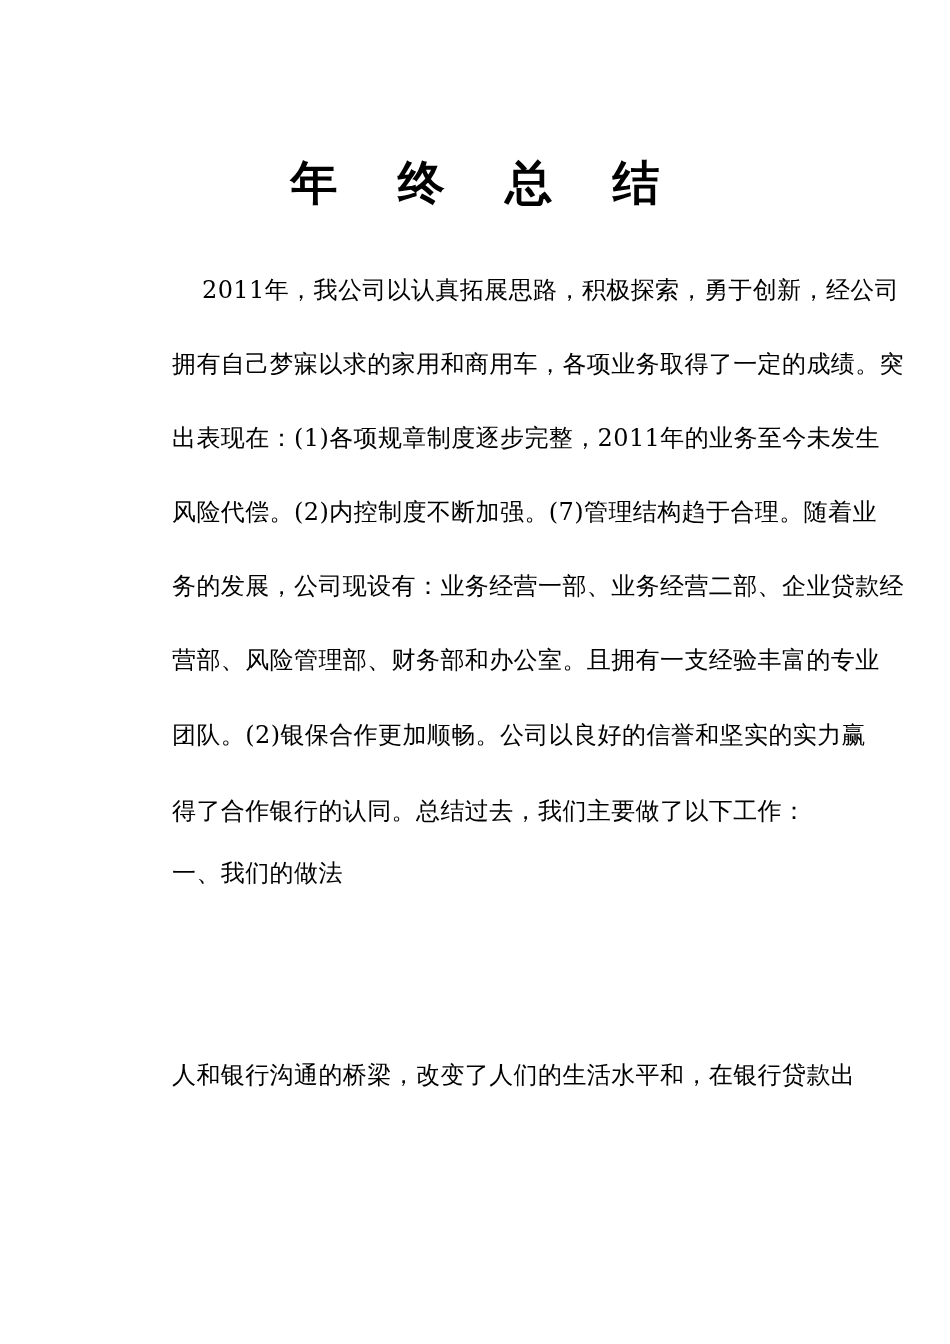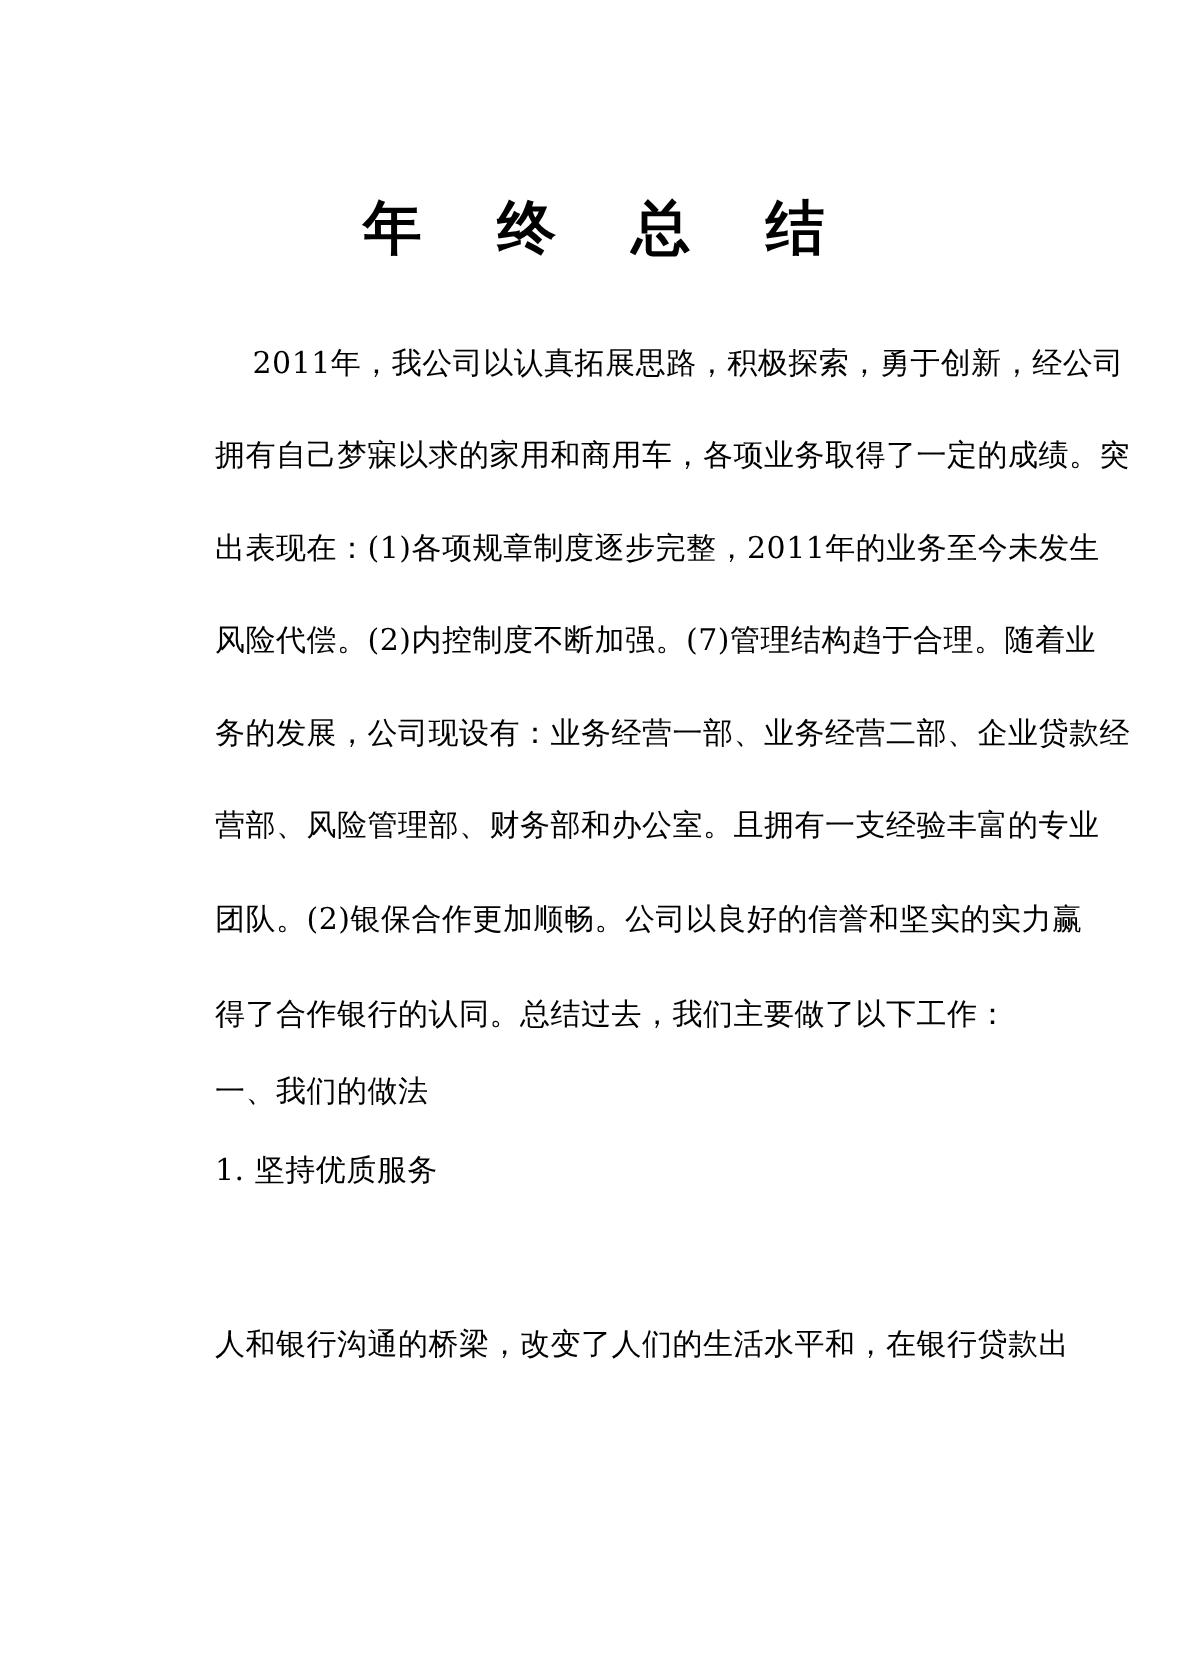--- a/index.html
+++ b/index.html
@@ -23,16 +23,15 @@
   <div class="line indent" style="top:272px">2011年，我公司以认真拓展思路，积极探索，勇于创新，经公司</div>
   <div class="line" style="top:346px">拥有自己梦寐以求的家用和商用车，各项业务取得了一定的成绩。突</div>
   <div class="line" style="top:420px">出表现在：(1)各项规章制度逐步完整，2011年的业务至今未发生</div>
   <div class="line" style="top:494px">风险代偿。(2)内控制度不断加强。(7)管理结构趋于合理。随着业</div>
   <div class="line" style="top:568px">务的发展，公司现设有：业务经营一部、业务经营二部、企业贷款经</div>
   <div class="line" style="top:642px">营部、风险管理部、财务部和办公室。且拥有一支经验丰富的专业</div>
   <div class="line" style="top:717px">团队。(2)银保合作更加顺畅。公司以良好的信誉和坚实的实力赢</div>
   <div class="line" style="top:793px">得了合作银行的认同。总结过去，我们主要做了以下工作：</div>
 
   <div class="line heading" style="top:855px">一、我们的做法</div>
-  <div class="line heading" style="top:918px">1. 坚持优质服务</div>
 
   <div class="line" style="top:1057px">人和银行沟通的桥梁，改变了人们的生活水平和，在银行贷款出</div>
 </div>
 
 </body></html>

